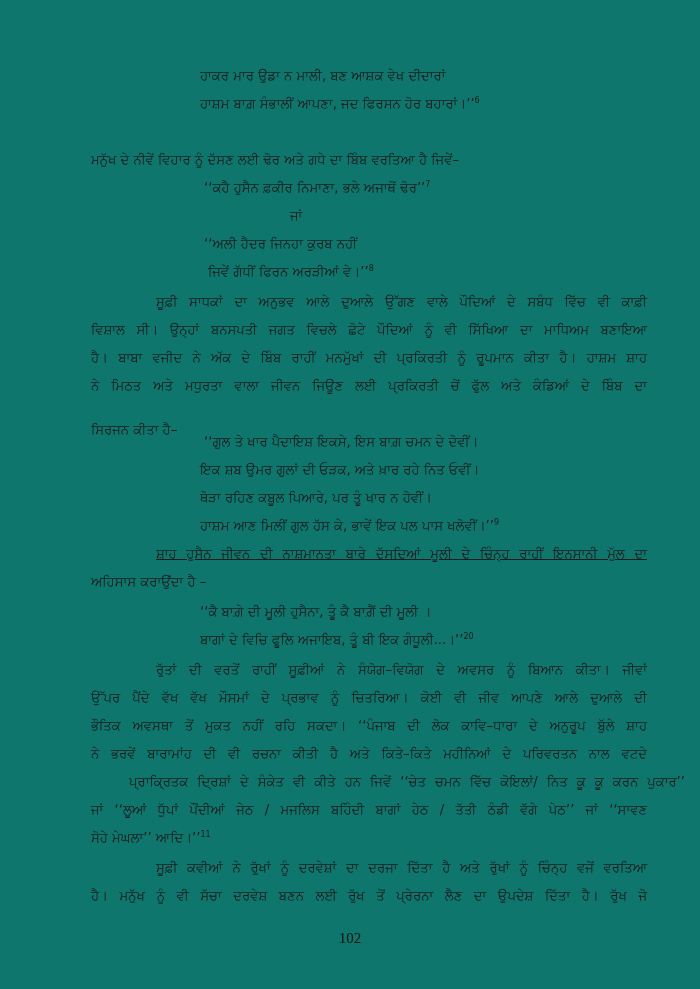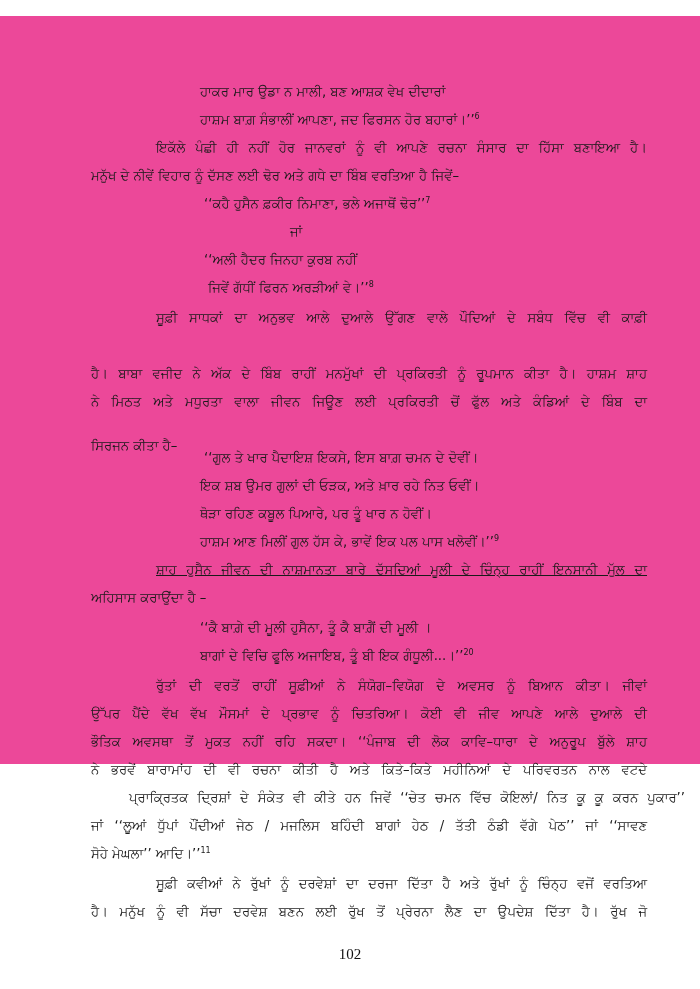--- a/index.html
+++ b/index.html
@@ -1,41 +1,41 @@
 <!DOCTYPE html>
 <html><head>
 <meta charset="utf-8">
 <style>
   html, body { margin: 0; padding: 0; background: #ffffff; }
   body { width: 700px; height: 989px; position: relative; overflow: hidden;
          font-family: "DejaVu Sans", sans-serif; color: #1a1a1a; }
-  .page { position: absolute; left: 0; top: 16px; width: 700px; height: 748px; background: #ec4899; }
+  .page { position: absolute; left: 0; top: 0; width: 700px; height: 989px; background: #0f766e; }
   .line { position: absolute; white-space: nowrap; font-size: 13.2px; line-height: 20px; }
   .just { left: 91px; width: 556px; text-align: justify; text-align-last: justify; }
   sup { font-size: 8px; vertical-align: super; line-height: 0; }
   .pagenum { position: absolute; left: 0; width: 700px; text-align: center;
              top: 930px; font-family: "Liberation Serif", serif; font-size: 15px; color: #111; }
 </style>
 </head>
 <body>
 
 <div class="page">
 
   <div class="line" style="left:200px;top:66px;"><span>ਹਾਕਰ ਮਾਰ ਉਡਾ ਨ ਮਾਲੀ, ਬਣ ਆਸ਼ਕ ਵੇਖ ਦੀਦਾਰਾਂ</span></div>
   <div class="line" style="left:200px;top:94px;"><span>ਹਾਸ਼ਮ ਬਾਗ਼ ਸੰਭਾਲੀਂ ਆਪਣਾ, ਜਦ ਫਿਰਸਨ ਹੋਰ ਬਹਾਰਾਂ।’’</span><sup>6</sup></div>
 
-  <div class="line just" style="left:156px;width:491px;top:122px;"><span>ਇਕੱਲੇ ਪੰਛੀ ਹੀ ਨਹੀਂ ਹੋਰ ਜਾਨਵਰਾਂ ਨੂੰ ਵੀ ਆਪਣੇ ਰਚਨਾ ਸੰਸਾਰ ਦਾ ਹਿੱਸਾ ਬਣਾਇਆ ਹੈ।</span></div>
   <div class="line" style="left:91px;top:150px;"><span>ਮਨੁੱਖ ਦੇ ਨੀਵੇਂ ਵਿਹਾਰ ਨੂੰ ਦੱਸਣ ਲਈ ਢੋਰ ਅਤੇ ਗਧੇ ਦਾ ਬਿੰਬ ਵਰਤਿਆ ਹੈ ਜਿਵੇਂ–</span></div>
 
   <div class="line" style="left:204px;top:178px;"><span>‘‘ਕਹੈ ਹੁਸੈਨ ਫ਼ਕੀਰ ਨਿਮਾਣਾ, ਭਲੇ ਅਜਾਥੋਂ ਢੋਰ’’</span><sup>7</sup></div>
   <div class="line" style="left:290px;top:206px;"><span>ਜਾਂ</span></div>
   <div class="line" style="left:204px;top:234px;"><span>‘‘ਅਲੀ ਹੈਦਰ ਜਿਨਹਾ ਕੁਰਬ ਨਹੀਂ</span></div>
   <div class="line" style="left:208px;top:262px;"><span>ਜਿਵੇਂ ਗੱਧੀਂ ਫਿਰਨ ਅਰੜੀਆਂ ਵੇ।’’</span><sup>8</sup></div>
 
   <div class="line just" style="left:156px;width:491px;top:292px;"><span>ਸੂਫ਼ੀ ਸਾਧਕਾਂ ਦਾ ਅਨੁਭਵ ਆਲੇ ਦੁਆਲੇ ਉੱਗਣ ਵਾਲੇ ਪੌਦਿਆਂ ਦੇ ਸਬੰਧ ਵਿੱਚ ਵੀ ਕਾਫ਼ੀ</span></div>
+  <div class="line just" style="top:320px;"><span>ਵਿਸ਼ਾਲ ਸੀ। ਉਨ੍ਹਾਂ ਬਨਸਪਤੀ ਜਗਤ ਵਿਚਲੇ ਛੋਟੇ ਪੌਦਿਆਂ ਨੂੰ ਵੀ ਸਿੱਖਿਆ ਦਾ ਮਾਧਿਅਮ ਬਣਾਇਆ</span></div>
   <div class="line just" style="top:348px;"><span>ਹੈ। ਬਾਬਾ ਵਜੀਦ ਨੇ ਅੱਕ ਦੇ ਬਿੰਬ ਰਾਹੀਂ ਮਨਮੁੱਖਾਂ ਦੀ ਪ੍ਰਕਿਰਤੀ ਨੂੰ ਰੂਪਮਾਨ ਕੀਤਾ ਹੈ। ਹਾਸ਼ਮ ਸ਼ਾਹ</span></div>
   <div class="line just" style="top:376px;"><span>ਨੇ ਮਿਠਤ ਅਤੇ ਮਧੁਰਤਾ ਵਾਲਾ ਜੀਵਨ ਜਿਊਣ ਲਈ ਪ੍ਰਕਿਰਤੀ ਚੋਂ ਫੁੱਲ ਅਤੇ ਕੰਡਿਆਂ ਦੇ ਬਿੰਬ ਦਾ</span></div>
   <div class="line" style="left:91px;top:404px;margin-top:16px;"><span>ਸਿਰਜਨ ਕੀਤਾ ਹੈ–</span></div>
 
   <div class="line" style="left:204px;top:432px;"><span>‘‘ਗੁਲ ਤੇ ਖਾਰ ਪੈਦਾਇਸ਼ ਇਕਸੇ, ਇਸ ਬਾਗ਼ ਚਮਨ ਦੇ ਦੋਵੀਂ।</span></div>
   <div class="line" style="left:200px;top:460px;"><span>ਇਕ ਸ਼ਬ ਉਮਰ ਗੁਲਾਂ ਦੀ ਓੜਕ, ਅਤੇ ਖ਼ਾਰ ਰਹੇ ਨਿਤ ਓਵੀਂ।</span></div>
   <div class="line" style="left:200px;top:488px;"><span>ਥੋੜਾ ਰਹਿਣ ਕਬੂਲ ਪਿਆਰੇ, ਪਰ ਤੂੰ ਖਾਰ ਨ ਹੋਵੀਂ।</span></div>
   <div class="line" style="left:200px;top:516px;"><span>ਹਾਸ਼ਮ ਆਣ ਮਿਲੀਂ ਗੁਲ ਹੱਸ ਕੇ, ਭਾਵੇਂ ਇਕ ਪਲ ਪਾਸ ਖਲੋਵੀਂ।’’</span><sup>9</sup></div>
 
   <div class="line just" style="left:156px;width:491px;top:544px;text-decoration:underline;"><span>ਸ਼ਾਹ ਹੁਸੈਨ ਜੀਵਨ ਦੀ ਨਾਸ਼ਮਾਨਤਾ ਬਾਰੇ ਦੱਸਦਿਆਂ ਮੂਲੀ ਦੇ ਚਿੰਨ੍ਹ ਰਾਹੀਂ ਇਨਸਾਨੀ ਮੁੱਲ ਦਾ</span></div>

